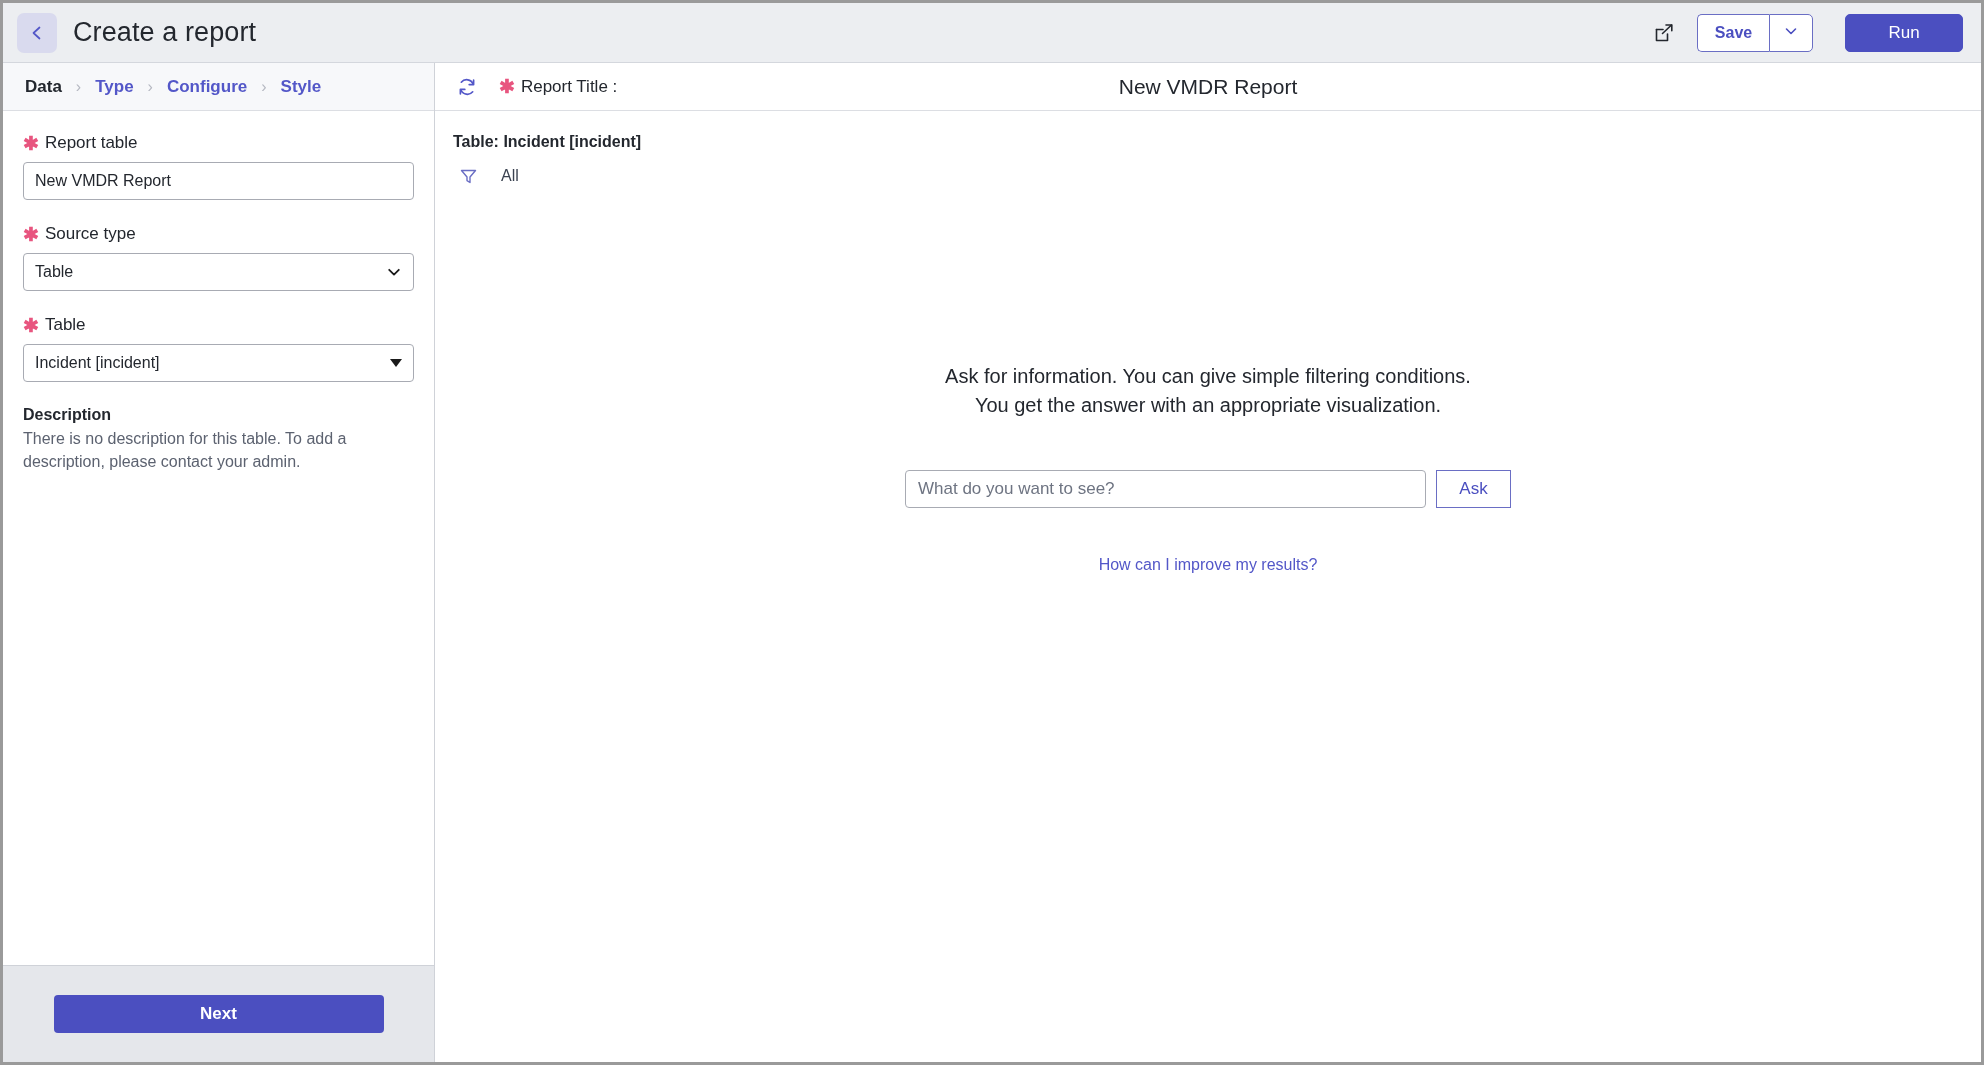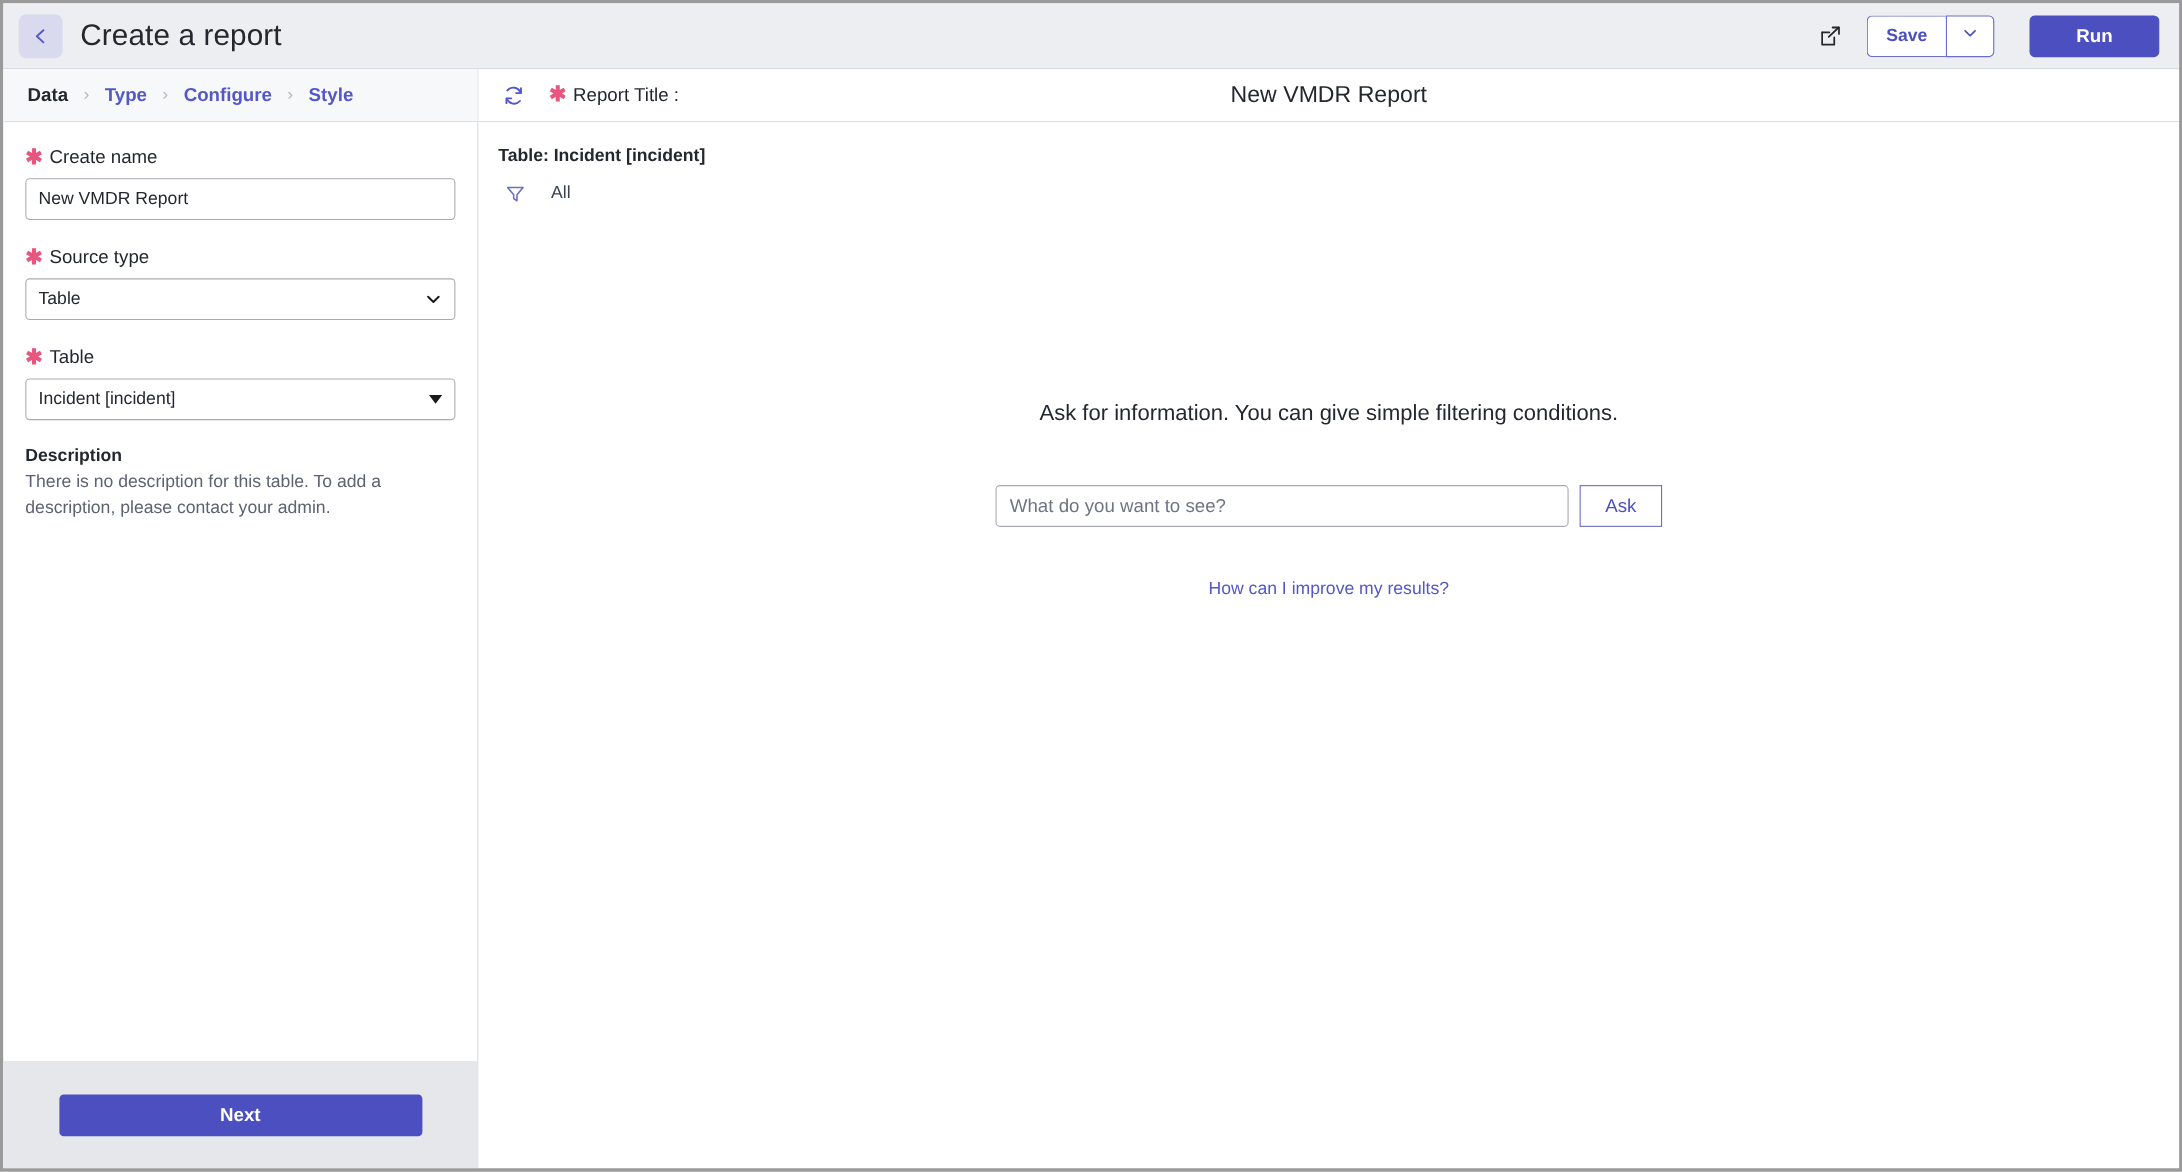--- a/index.html
+++ b/index.html
@@ -97,21 +97,21 @@
     display: flex;
     align-items: center;
     justify-content: center;
     width: 118px;
     height: 38px;
     background: #4b4fc0;
     border: 1px solid #4b4fc0;
     border-radius: 5px;
     color: #ffffff;
     font-size: 17px;
-    font-weight: bold;
+    font-weight: normal;
     cursor: pointer;
     box-sizing: border-box;
   }
 
   
   .body-row {
     display: flex;
     height: calc(100% - 60px);
   }
 
@@ -433,21 +433,21 @@
         <span class="crumb-sep">›</span>
         <span class="crumb">Configure</span>
         <span class="crumb-sep">›</span>
         <span class="crumb">Style</span>
       </div>
 
       <div class="form-area">
 
         <div class="field-label">
           <span class="req-star">✱</span>
-          <span>Create name</span>
+          <span>Report table</span>
         </div>
         <input class="text-input" type="text" value="New VMDR Report" style="">
 
         <div class="field-label">
           <span class="req-star">✱</span>
           <span>Source type</span>
         </div>
         <div class="select-wrap">
           <div class="select-box">
             <span class="val">Table</span>
@@ -508,20 +508,21 @@
           <svg width="19" height="19" viewBox="0 0 19 19">
             <path d="M2.5,3.5 L16.5,3.5 L11,10 L11,15.5 L8,13.6 L8,10 Z" fill="none" stroke="#6a6ec4" stroke-width="1.4" stroke-linejoin="round"></path>
           </svg>
         </div>
         <div class="filter-label">All</div>
       </div>
 
       <div class="qa-area">
         <div class="qa-sub">
           <div>Ask for information. You can give simple filtering conditions.</div>
+          <div>You get the answer with an appropriate visualization.</div>
         </div>
         <div class="qa-input-row">
           <input class="qa-input" type="text" placeholder="What do you want to see?" style="">
           <button class="ask-btn">Ask</button>
         </div>
         <div class="improve-link">How can I improve my results?</div>
       </div>
 
     </div>
 

